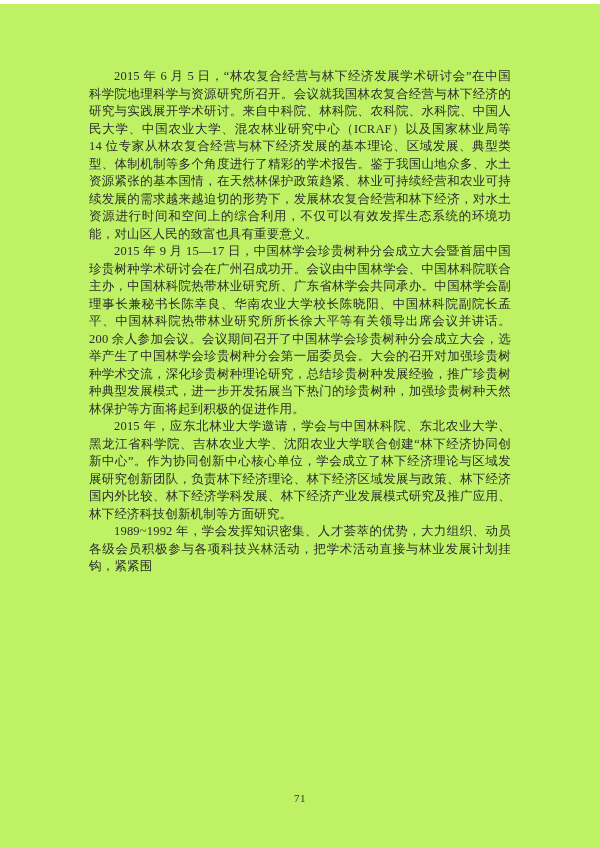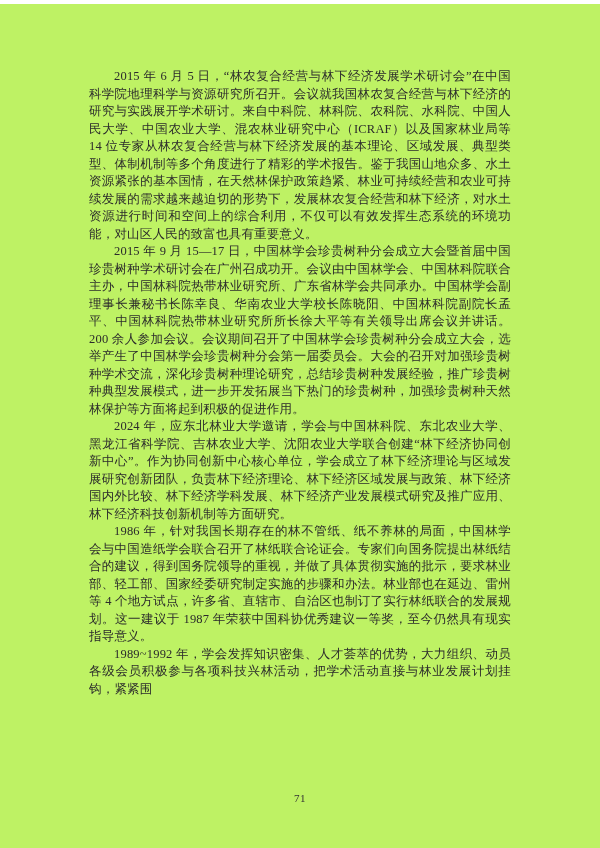--- a/index.html
+++ b/index.html
@@ -49,20 +49,19 @@
     letter-spacing: 0.5px;
   }
 </style>
 </head>
 <body>
 
 <div class="page">
   <main class="text-body">
     <p class="para">2015 年 6 月 5 日，“林农复合经营与林下经济发展学术研讨会”在中国科学院地理科学与资源研究所召开。会议就我国林农复合经营与林下经济的研究与实践展开学术研讨。来自中科院、林科院、农科院、水科院、中国人民大学、中国农业大学、混农林业研究中心（ICRAF）以及国家林业局等 14 位专家从林农复合经营与林下经济发展的基本理论、区域发展、典型类型、体制机制等多个角度进行了精彩的学术报告。鉴于我国山地众多、水土资源紧张的基本国情，在天然林保护政策趋紧、林业可持续经营和农业可持续发展的需求越来越迫切的形势下，发展林农复合经营和林下经济，对水土资源进行时间和空间上的综合利用，不仅可以有效发挥生态系统的环境功能，对山区人民的致富也具有重要意义。</p>
     <p class="para">2015 年 9 月 15—17 日，中国林学会珍贵树种分会成立大会暨首届中国珍贵树种学术研讨会在广州召成功开。会议由中国林学会、中国林科院联合主办，中国林科院热带林业研究所、广东省林学会共同承办。中国林学会副理事长兼秘书长陈幸良、华南农业大学校长陈晓阳、中国林科院副院长孟平、中国林科院热带林业研究所所长徐大平等有关领导出席会议并讲话。200 余人参加会议。会议期间召开了中国林学会珍贵树种分会成立大会，选举产生了中国林学会珍贵树种分会第一届委员会。大会的召开对加强珍贵树种学术交流，深化珍贵树种理论研究，总结珍贵树种发展经验，推广珍贵树种典型发展模式，进一步开发拓展当下热门的珍贵树种，加强珍贵树种天然林保护等方面将起到积极的促进作用。</p>
-    <p class="para">2024 年，应东北林业大学邀请，学会与中国林科院、东北农业大学、黑龙江省科学院、吉林农业大学、沈阳农业大学联合创建“林下经济协同创新中心”。作为协同创新中心核心单位，学会成立了林下经济理论与区域发展研究创新团队，负责林下经济理论、林下经济区域发展与政策、林下经济国内外比较、林下经济学科发展、林下经济产业发展模式研究及推广应用、林下经济科技创新机制等方面研究。</p>
-    <p class="para">1986 年，针对我国长期存在的林不管纸、纸不养林的局面，中国林学会与中国造纸学会联合召开了林纸联合论证会。专家们向国务院提出林纸结合的建议，得到国务院领导的重视，并做了具体贯彻实施的批示，要求林业部、轻工部、国家经委研究制定实施的步骤和办法。林业部也在延边、雷州等 4 个地方试点，许多省、直辖市、自治区也制订了实行林纸联合的发展规划。这一建议于 1987 年荣获中国科协优秀建议一等奖，至今仍然具有现实指导意义。</p>
+    <p class="para">2015 年，应东北林业大学邀请，学会与中国林科院、东北农业大学、黑龙江省科学院、吉林农业大学、沈阳农业大学联合创建“林下经济协同创新中心”。作为协同创新中心核心单位，学会成立了林下经济理论与区域发展研究创新团队，负责林下经济理论、林下经济区域发展与政策、林下经济国内外比较、林下经济学科发展、林下经济产业发展模式研究及推广应用、林下经济科技创新机制等方面研究。</p>
     <p class="para">1989~1992 年，学会发挥知识密集、人才荟萃的优势，大力组织、动员各级会员积极参与各项科技兴林活动，把学术活动直接与林业发展计划挂钩，紧紧围</p>
   </main>
   <footer class="page-footer">
     <span class="page-number">71</span>
   </footer>
 </div>
 
 </body></html>

